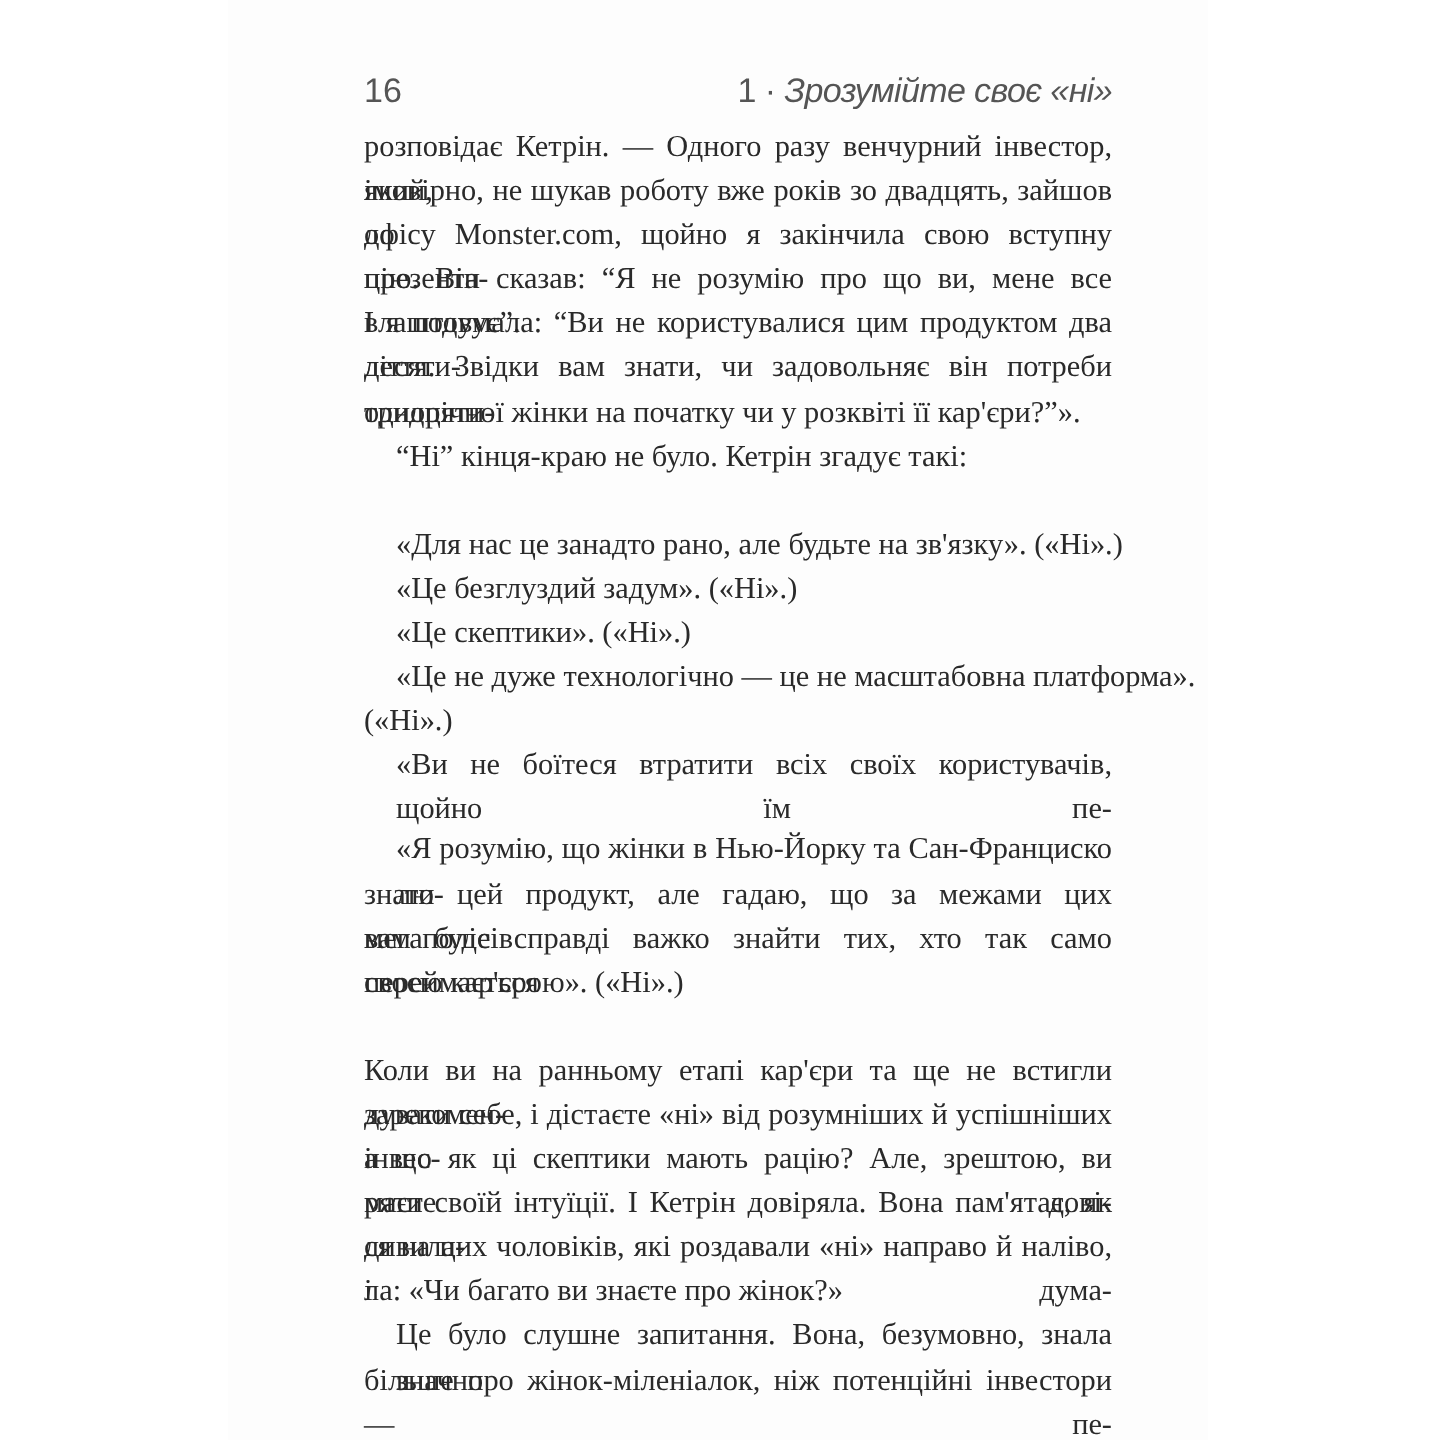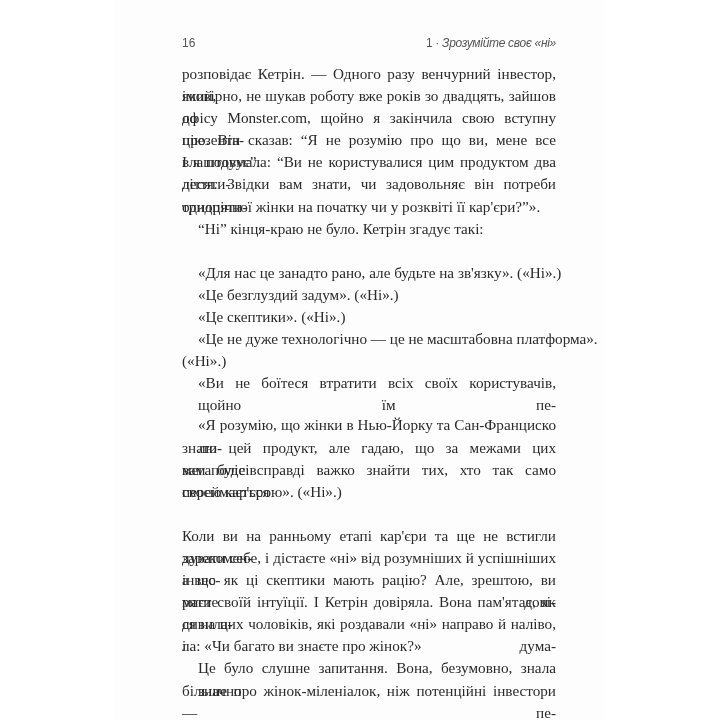--- a/index.html
+++ b/index.html
@@ -18,21 +18,21 @@
       height: 720px;
       background: #fdfdfd;
     }
     .running-head {
       position: absolute;
       left: 182px;
       top: 36px;
       width: 374px;
       height: 16px;
       font-family: "Liberation Sans", sans-serif;
-      font-size: 12px;
+      font-size: 17px;
       color: #555;
       text-align: center;
     }
     .page-number {
       position: absolute;
       left: 0;
       top: 0;
     }
     .chapter-title {
       position: absolute;

